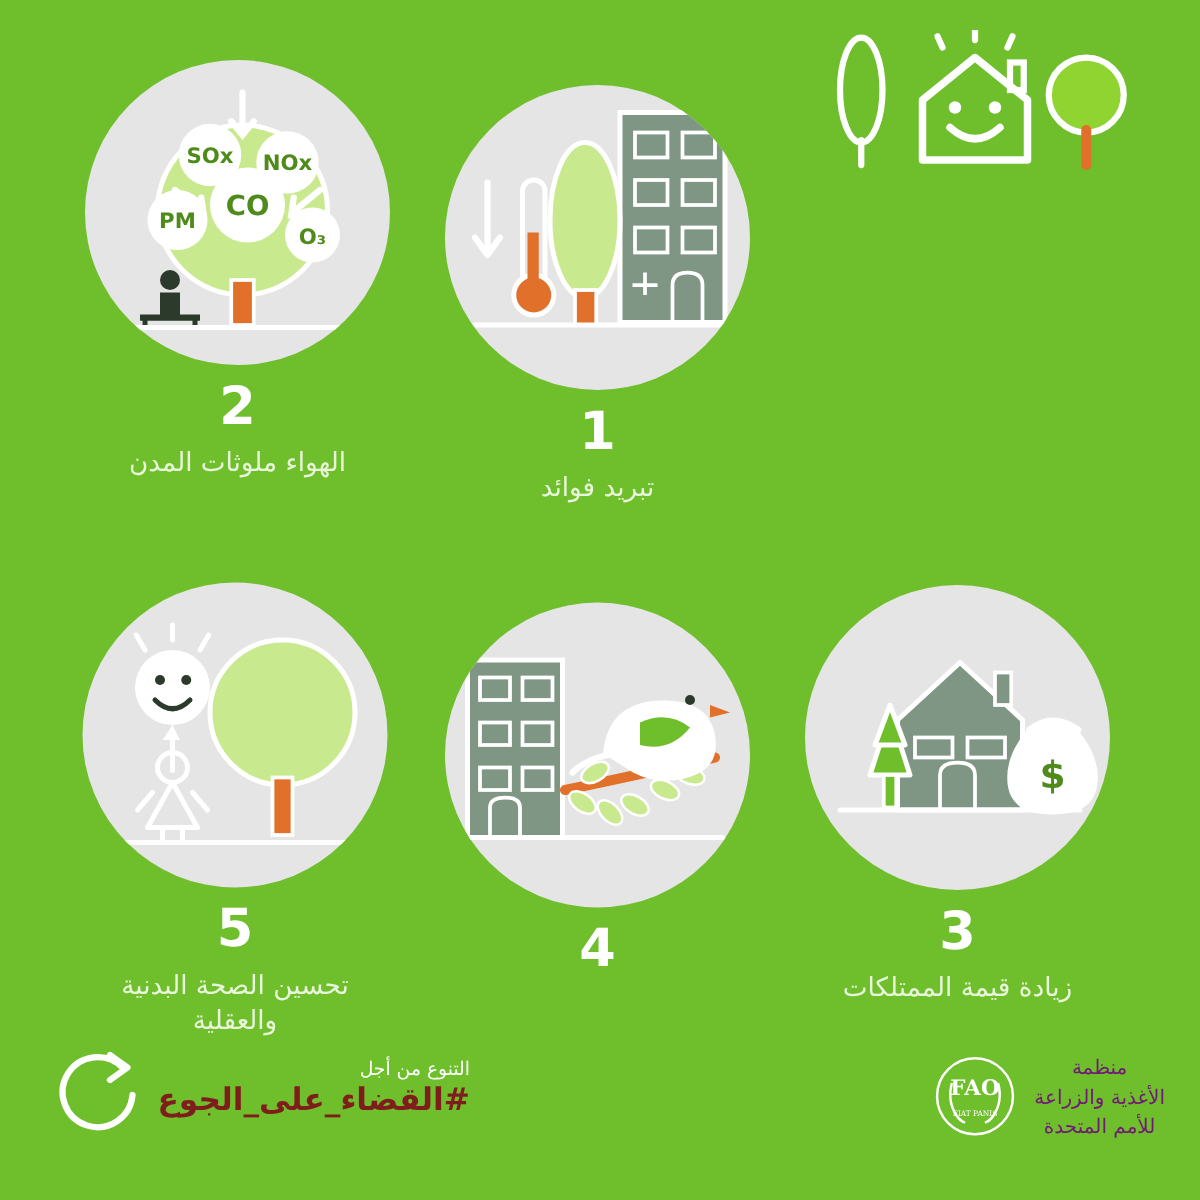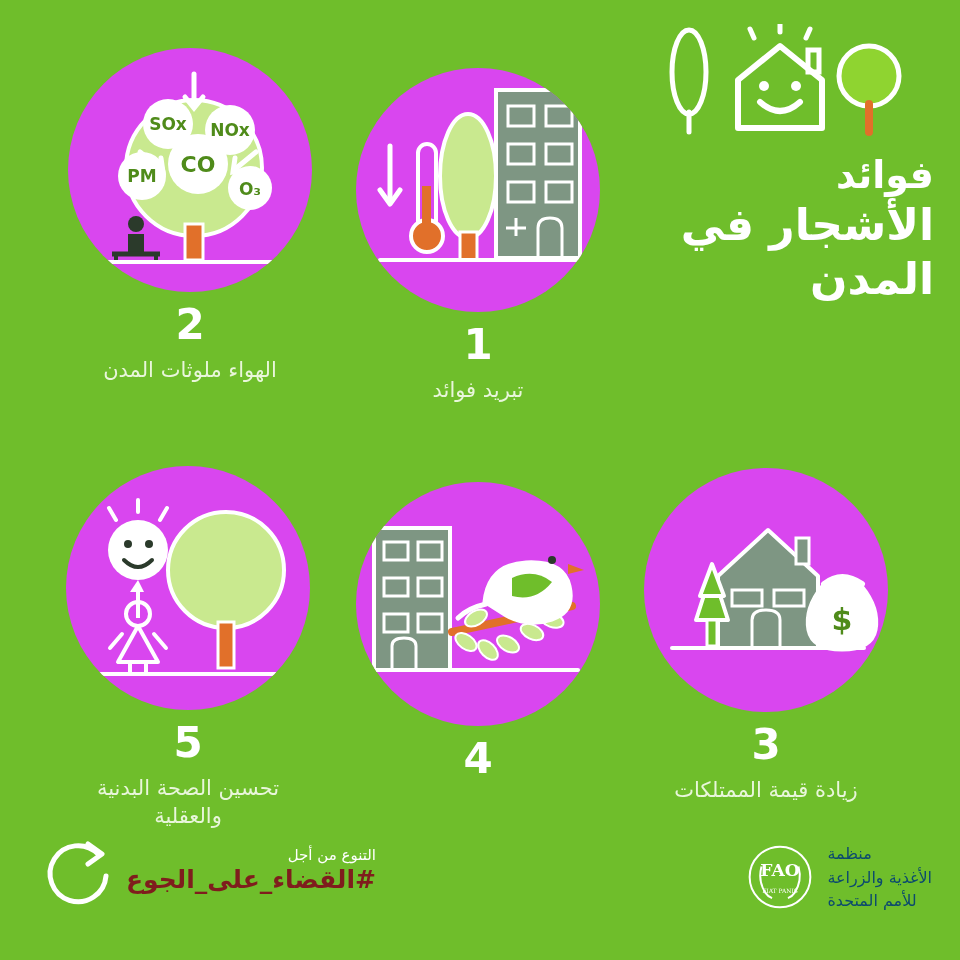--- a/index.html
+++ b/index.html
@@ -47,21 +47,21 @@
   .circle-card {
     position: absolute;
     width: 244px;
     text-align: center;
   }
   .circle {
     position: relative;
     width: 244px;
     height: 244px;
     border-radius: 50%;
-    background: #d946ef;
+    background: #e5e5e5;
     overflow: hidden;
   }
   .num {
     color: #ffffff;
     font-size: 42px;
     font-weight: bold;
     margin-top: 12px;
     line-height: 1;
   }
   .caption {
@@ -113,24 +113,24 @@
   .footer-fao {
     position: absolute;
     right: 28px;
     bottom: 48px;
     display: flex;
     align-items: center;
     gap: 14px;
     direction: rtl;
   }
   .fao-text {
-    color: #0c4a6e;
+    color: #701a75;
     font-size: 16px;
     line-height: 1.45;
-    text-align: left;
+    text-align: center;
     direction: rtl;
   }
   .fao-emblem { width: 66px; height: 66px; }
 
   .ground {
     stroke: #ffffff;
     stroke-width: 4;
     stroke-linecap: round;
   }
 </style>
@@ -160,25 +160,20 @@
           <line x1="150" y1="14" x2="154" y2="5" stroke="#ffffff" stroke-width="5" stroke-linecap="round"></line>
         </g>
 
         <g>
           <circle cx="213" cy="52" r="30" fill="#8fd430" stroke="#ffffff" stroke-width="5"></circle>
           <line x1="213" y1="80" x2="213" y2="108" stroke="#e1702a" stroke-width="8" stroke-linecap="round"></line>
         </g>
       </svg>
     </div>
 
-    <div class="header-title">
-      <span class="line1">فوائد</span>
-      <span class="line2">الأشجار في</span>
-      <span class="line3">المدن</span>
-    </div>
   </div>
 
   <div class="circle-card" id="card1">
     <div class="circle">
       <svg width="244" height="244" viewBox="0 0 244 244">
 
         <g>
           <rect x="140" y="22" width="84" height="168" fill="#7e9683" stroke="#ffffff" stroke-width="4"></rect>
           <rect x="152" y="38" width="26" height="20" fill="none" stroke="#ffffff" stroke-width="3"></rect>
           <rect x="190" y="38" width="26" height="20" fill="none" stroke="#ffffff" stroke-width="3"></rect>

